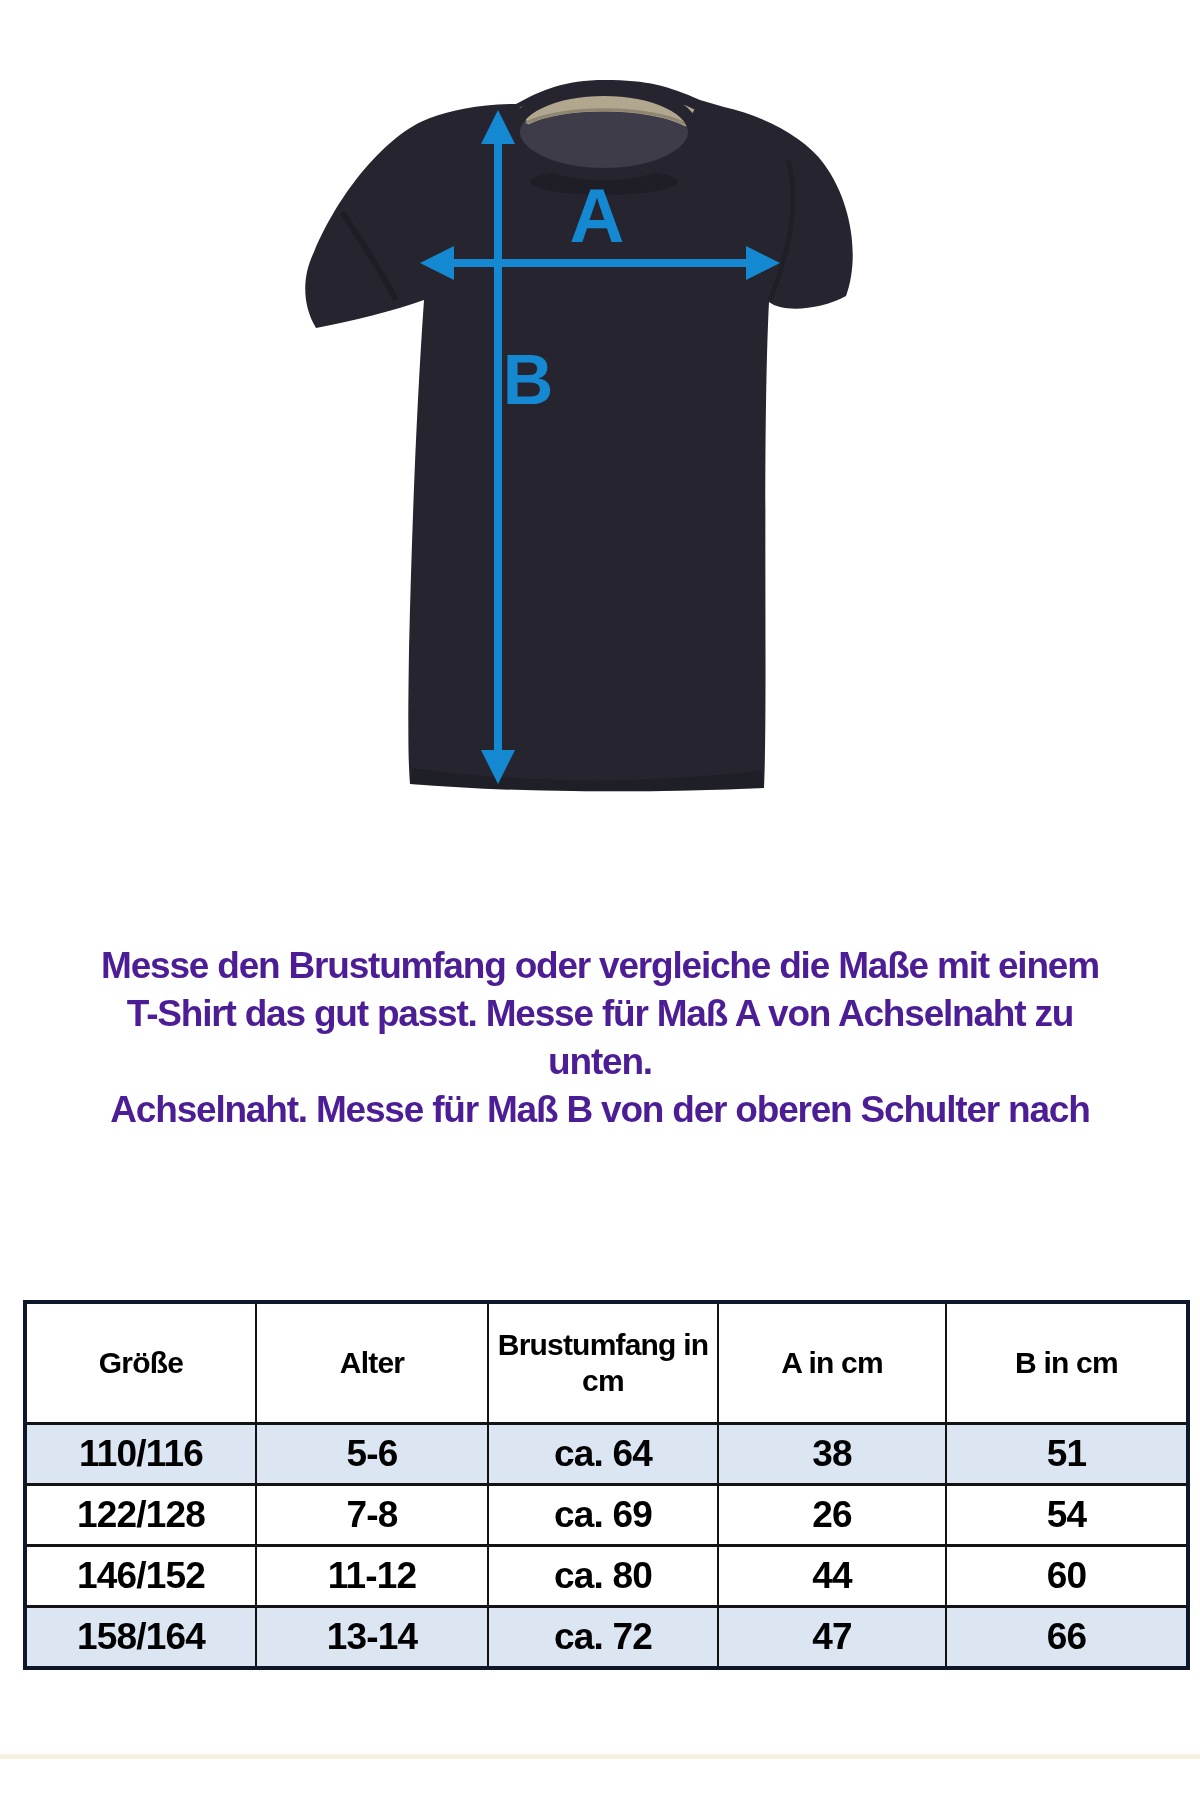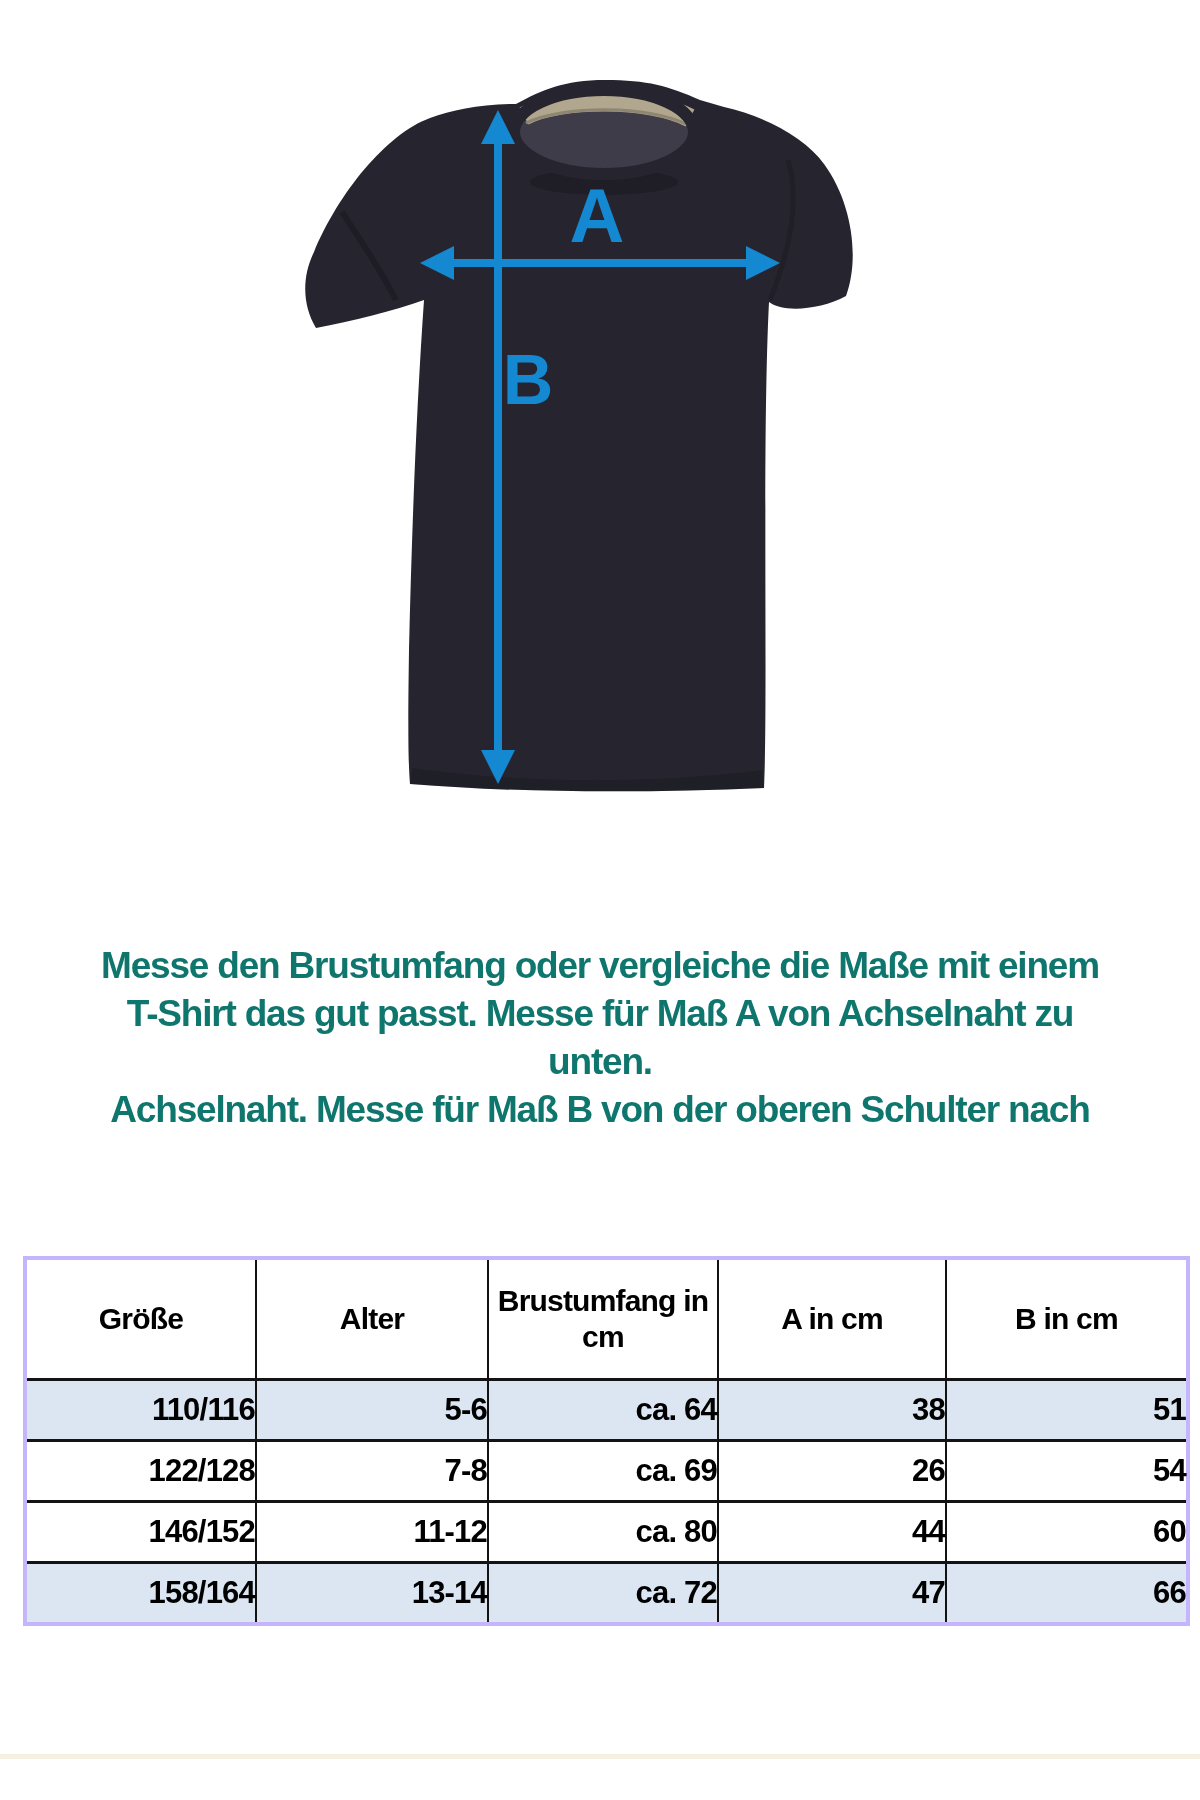--- a/index.html
+++ b/index.html
@@ -22,32 +22,32 @@
   .instructions {
     position: absolute;
     top: 942px;
     left: 30px;
     right: 30px;
     text-align: center;
     font-size: 37px;
     line-height: 48px;
     font-weight: bold;
     letter-spacing: -1.2px;
-    color: #0f766e;
+    color: #4c1d95;
   }
   .instructions .line { display: block; }
 
   table.size-table {
     position: absolute;
-    top: 1256px;
+    top: 1300px;
     left: 23px;
     width: 1163px;
     border-collapse: collapse;
     table-layout: fixed;
-    border: 4px solid #c4b5fd;
+    border: 4px solid #0f172a;
   }
   table.size-table th,
   table.size-table td {
     border-left: 2px solid #131313;
     border-right: 2px solid #131313;
     border-top: 3px solid #131313;
     border-bottom: 3px solid #131313;
     text-align: center;
     vertical-align: middle;
     font-weight: bold;
@@ -55,23 +55,22 @@
     padding: 0;
   }
   table.size-table thead th {
     height: 118px;
     font-size: 30px;
     line-height: 36px;
     background: #ffffff;
   }
   table.size-table tbody td {
     height: 58px;
-    font-size: 31px;
+    font-size: 37px;
     background: #ffffff;
-    text-align: right;
   }
   table.size-table tr.stripe td { background: #dbe6f2; }
 
   .artifact-line {
     position: absolute;
     top: 1754px;
     left: 0;
     right: 0;
     height: 5px;
     background: #f6f0e0;

